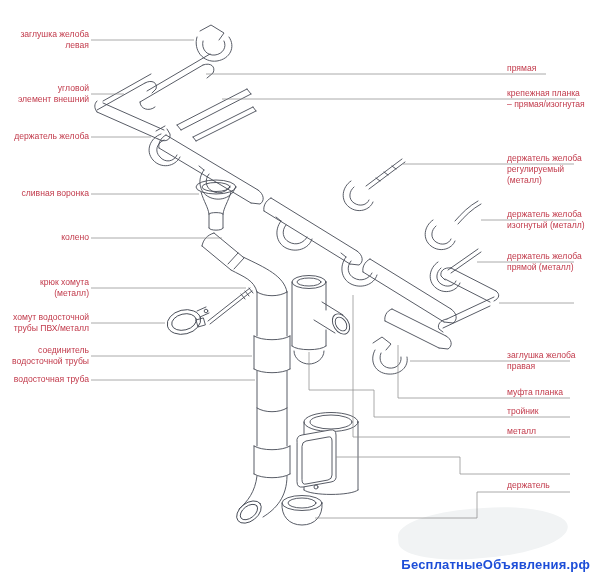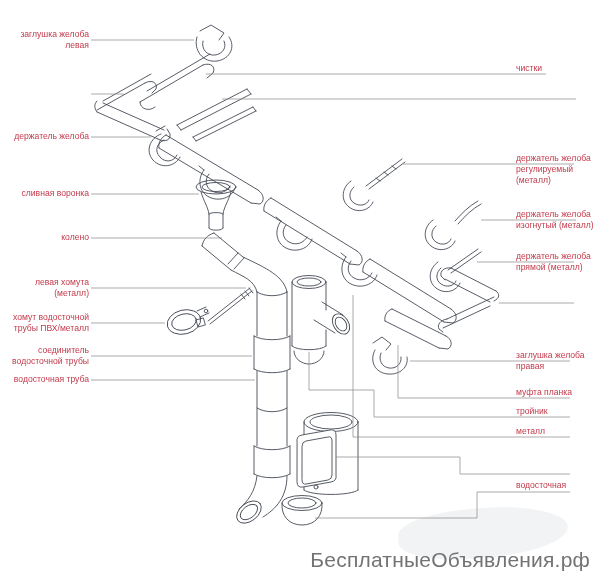--- a/index.html
+++ b/index.html
@@ -1,25 +1,25 @@
 <!DOCTYPE html>
 <html><head>
 <meta charset="utf-8">
 <style>
   html,body{margin:0;padding:0;}
   body{width:600px;height:578px;background:#ffffff;position:relative;overflow:hidden;
        font-family:"Liberation Sans", sans-serif;}
   #stage{position:absolute;left:0;top:0;width:600px;height:578px;}
   svg#art{position:absolute;left:0;top:0;}
   .lbl{position:absolute;color:#c23a4b;font-size:8.6px;line-height:11px;
-       white-space:pre-line;letter-spacing:0;margin-left:9px;}
+       white-space:pre-line;letter-spacing:0;}
   .lbl.left{width:88px;text-align:right;right:511px;}
   .lbl.right{width:88px;text-align:left;left:507px;}
-  #watermark{position:absolute;right:10px;bottom:6px;color:#737373;
-       font-size:21px;font-weight:normal;letter-spacing:0.2px;}
+  #watermark{position:absolute;right:10px;bottom:6px;color:#1d4ed8;
+       font-size:13px;font-weight:bold;letter-spacing:0.2px;}
   #wm-ghost{position:absolute;left:398px;top:508px;width:170px;height:50px;
        background:#f1f3f4;border-radius:48% 52% 55% 45%;transform:rotate(-4deg);}
 </style>
 </head>
 <body>
 
 <div id="stage">
 
 <div id="wm-ghost"></div>
 
@@ -241,41 +241,45 @@
     <path d="M398,345 V398 H570"></path>
     <path d="M309,352 V390 H374 V417 H570"></path>
     <path d="M353,295 V437 H570"></path>
     <path d="M336,457 H460 V474 H570"></path>
     <path d="M315,518 H477 V492 H570"></path>
   </g>
 </svg>
 
 <div class="lbl left" style="top:29px">заглушка желоба
 левая</div>
+<div class="lbl left" style="top:83px">угловой
+элемент внешний</div>
 <div class="lbl left" style="top:131px">держатель желоба</div>
 <div class="lbl left" style="top:188px">сливная воронка</div>
 <div class="lbl left" style="top:232px">колено</div>
-<div class="lbl left" style="top:277px">левая хомута
+<div class="lbl left" style="top:277px">крюк хомута
 (металл)</div>
 <div class="lbl left" style="top:345px">соединитель
 водосточной трубы</div>
 <div class="lbl left" style="top:312px">хомут водосточной
 трубы ПВХ/металл</div>
 <div class="lbl left" style="top:374px">водосточная труба</div>
 
-<div class="lbl right" style="top:63px">чистки</div>
+<div class="lbl right" style="top:63px">прямая</div>
+<div class="lbl right" style="top:88px">крепежная планка
+– прямая/изогнутая</div>
 <div class="lbl right" style="top:153px">держатель желоба
 регулируемый
 (металл)</div>
 <div class="lbl right" style="top:209px">держатель желоба
 изогнутый (металл)</div>
 <div class="lbl right" style="top:251px">держатель желоба
 прямой (металл)</div>
 <div class="lbl right" style="top:350px">заглушка желоба
 правая</div>
 <div class="lbl right" style="top:387px">муфта планка</div>
 <div class="lbl right" style="top:406px">тройник</div>
 <div class="lbl right" style="top:426px">металл</div>
-<div class="lbl right" style="top:480px">водосточная</div>
+<div class="lbl right" style="top:480px">держатель</div>
 
 <div id="watermark">БесплатныеОбъявления.рф</div>
 
 </div>
 
 </body></html>

